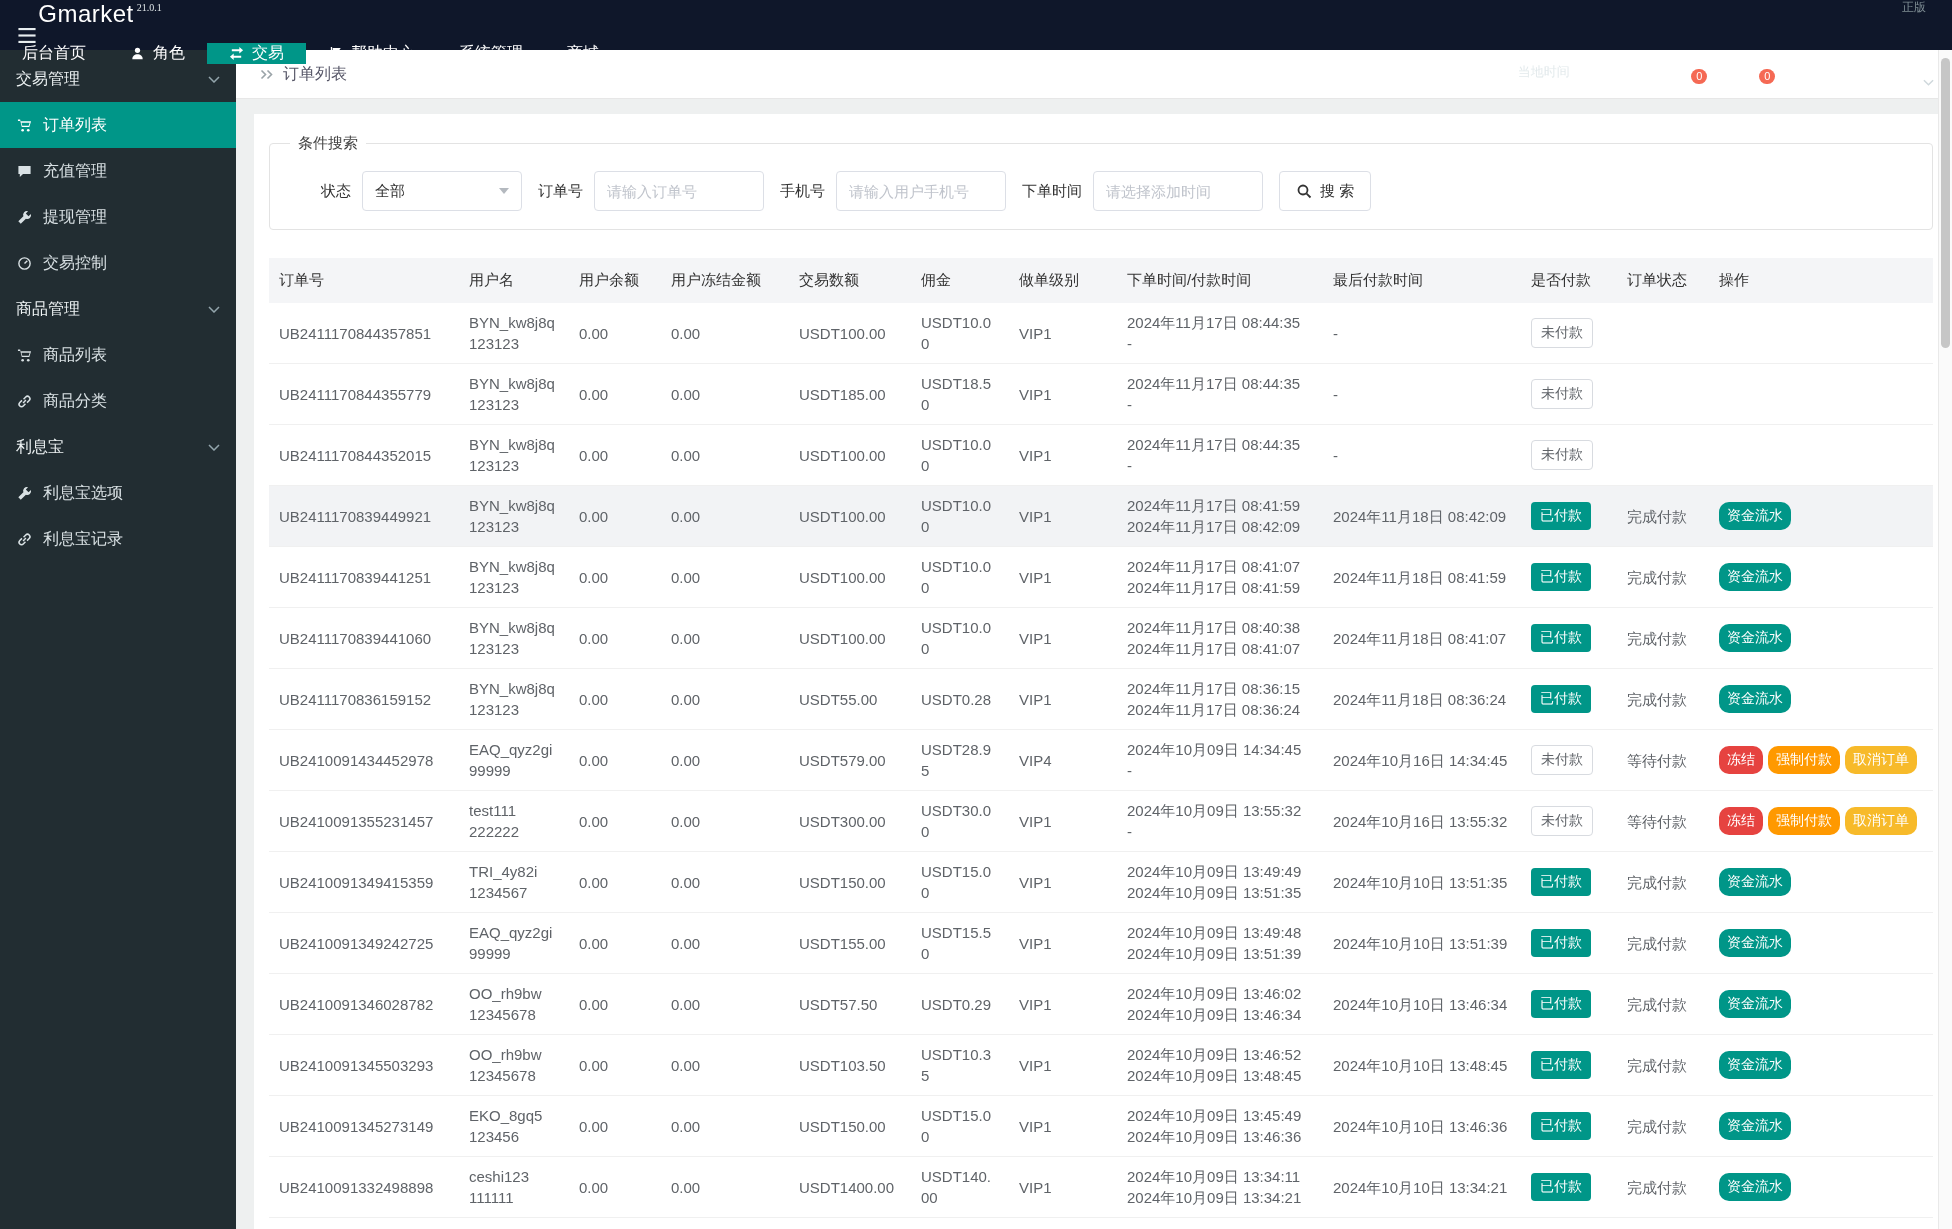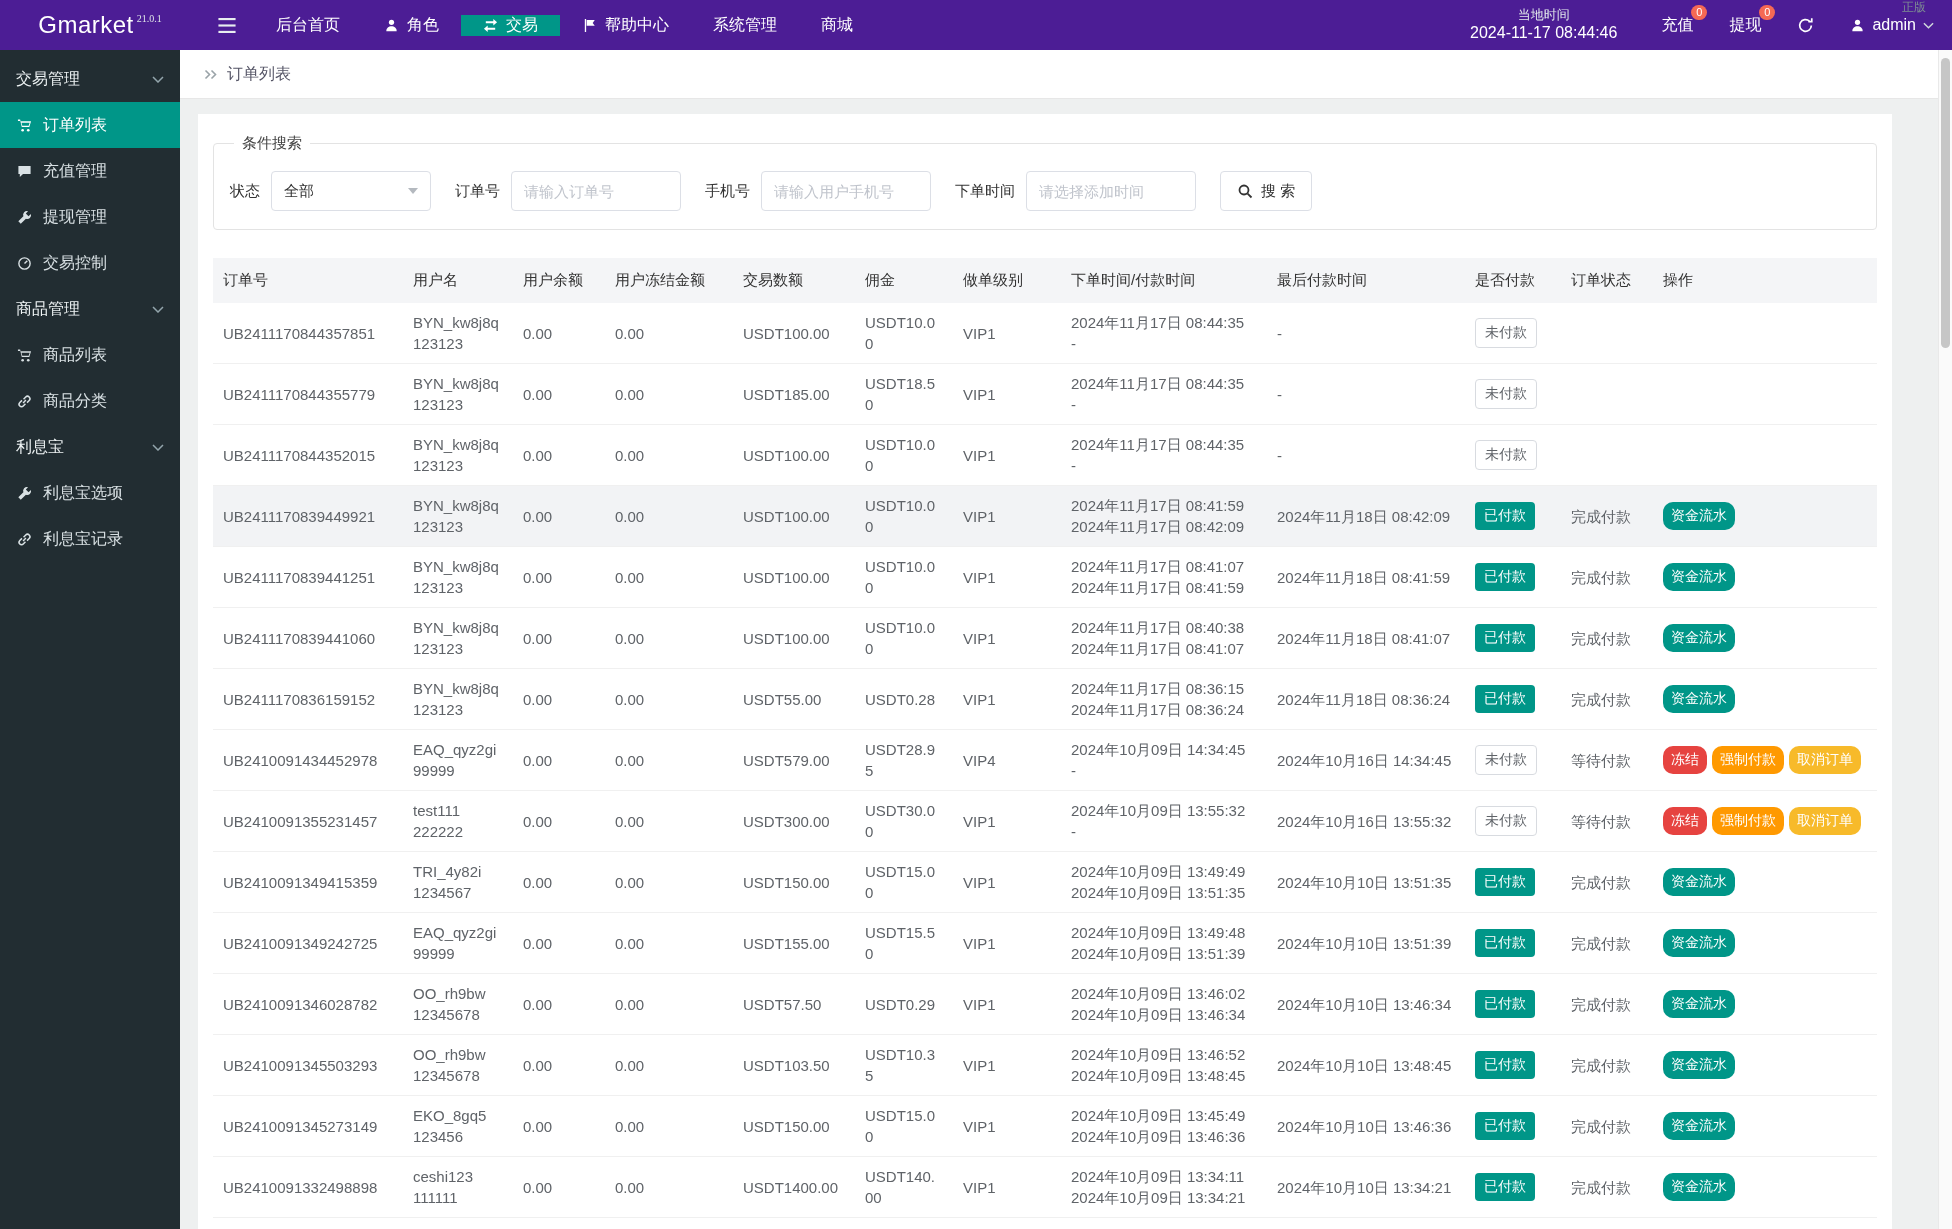--- a/index.html
+++ b/index.html
@@ -5,57 +5,57 @@
   * { margin:0; padding:0; box-sizing:border-box; }
   html,body { width:1952px; height:1229px; overflow:hidden; }
   body {
     font-family:"Liberation Sans","DejaVu Sans",sans-serif;
     background:#eef0f0; color:#333;
     --accent:#009688; --freeze:#e64340; --force:#ff9900; --cancel:#f7ba2a; --badge:#f56954;
   }
   .app { width:1952px; height:1229px; position:relative; display:flex; flex-direction:column; }
 
   
-  .navbar { height:50px; background:#4c1d95; color:#fff; display:flex; align-items:stretch; position:relative; flex-shrink:0; }
+  .navbar { height:50px; background:#0f172a; color:#fff; display:flex; align-items:stretch; position:relative; flex-shrink:0;flex-direction:column; }
   .logo { width:200px; display:flex; align-items:center; justify-content:center; cursor:pointer; }
   .logo-text { font-size:24px; letter-spacing:.5px; }
   .logo-ver { font-size:10px; margin-left:3px; transform:translateY(-7px); color:#dfe6e8;font-family:Liberation Serif, serif; }
   .nav-toggle { width:54px; display:flex; align-items:center; justify-content:center; cursor:pointer; color:#e8eef0; }
   .nav-items { display:flex; align-items:center; }
   .nav-item { display:flex; align-items:center; gap:8px; padding:0 22px; font-size:16px; cursor:pointer; color:#fff; }
   .nav-item.active { background:var(--accent); }
   .nav-right { margin-left:auto; display:flex; align-items:center; }
   .time-block { text-align:center; line-height:1.25; margin-right:26px; }
   .time-label { font-size:13px; color:#e3eaec; }
   .time-value { font-size:16px; }
   .nav-link { position:relative; display:flex; align-items:center; gap:7px; padding:0 18px; font-size:16px; height:100%; cursor:pointer; color:#fff; }
   .count-badge { position:absolute; top:5px; right:4px; background:var(--badge); color:#fff; font-size:11px; line-height:15px; min-width:16px; text-align:center; border-radius:9px; padding:0 4px; }
   .caret { display:inline-flex; color:#cfd8dc; }
   .corner-note { position:absolute; top:-1px; right:26px; font-size:12px; color:#7d8c92; }
   .icon { display:inline-flex; align-items:center; justify-content:center; }
 
   
   .body-row { display:flex; flex:1; min-height:0; }
-  .sidebar { width:180px; background:#222d32; flex-shrink:0; padding-top:6px; }
+  .sidebar { width:236px; background:#222d32; flex-shrink:0; padding-top:6px; }
   .sb-group { display:flex; justify-content:space-between; align-items:center; height:46px; padding:0 16px; font-size:16px; color:#eef3f4; cursor:pointer; }
   .sb-caret { color:#93a5ac; }
   .sb-item { display:flex; align-items:center; gap:11px; height:46px; padding:0 14px 0 17px; font-size:16px; color:#d9e1e4; cursor:pointer; }
   .sb-item.active { background:var(--accent); color:#fff; }
   .sb-icon { color:inherit; }
 
   .main { flex:1; display:flex; flex-direction:column; min-width:0; background:#eef0f0; }
   .breadcrumb { height:49px; background:#fff; border-bottom:1px solid #e7e7e7; display:flex; align-items:center; padding:0 24px; font-size:16px; color:#556; flex-shrink:0; }
   .bc-icon { color:#9aa3a8; margin-right:9px; }
   .content { padding:15px 0 0 18px; flex:1; }
   .panel { background:#fff; width:1694px; padding:20px 15px; min-height:1120px; }
 
   
   .search-fieldset { border:1px solid #e3e3e3; border-radius:4px; padding:12px 16px 18px; margin-bottom:28px; }
   .search-fieldset legend { font-size:15px; color:#444; padding:0 8px; margin-left:4px; }
-  .filters { display:flex; align-items:center; gap:24px; margin-top:6px; }
+  .filters { display:flex; align-items:center; gap:16px; margin-top:6px;margin-left:35px; }
   .filter { display:flex; align-items:center; white-space:nowrap; }
   .filter label { font-size:15px; color:#333; margin-right:11px; }
   .select { width:160px; height:40px; border:1px solid #dcdfe6; border-radius:4px; background:#fff; display:flex; align-items:center; justify-content:space-between; padding:0 12px; font-size:15px; color:#333; cursor:pointer; }
   .select-caret { color:#b4b9bf; }
   .text-input { width:170px; height:40px; border:1px solid #dcdfe6; border-radius:4px; padding:0 12px; font-size:15px; color:#333; outline:none; background:#fff; }
   .text-input::placeholder { color:#c0c4cc; }
   .search-btn { height:40px; padding:0 16px; background:#fff; border:1px solid #dcdfe6; border-radius:4px; font-size:15px; color:#333; display:inline-flex; align-items:center; gap:8px; cursor:pointer; font-family:inherit; }
 
   
   .orders-table { width:1664px; border-collapse:collapse; table-layout:fixed; }

